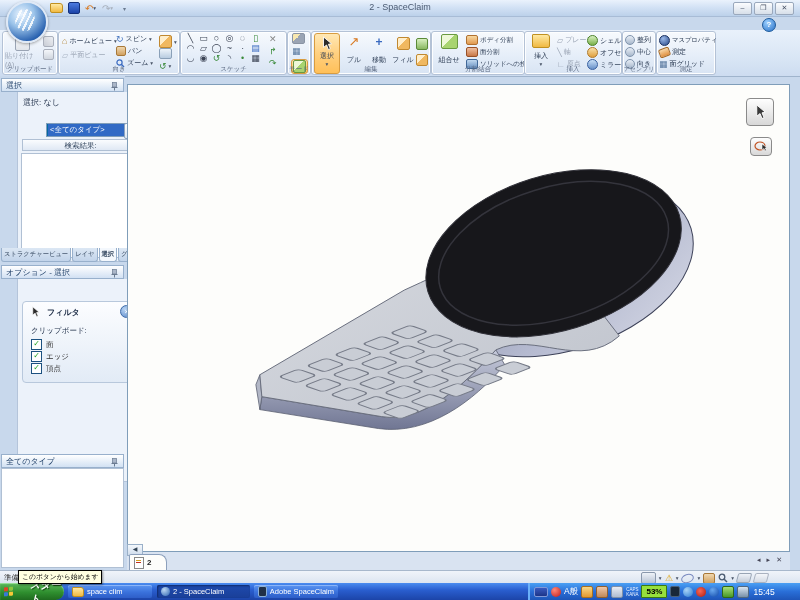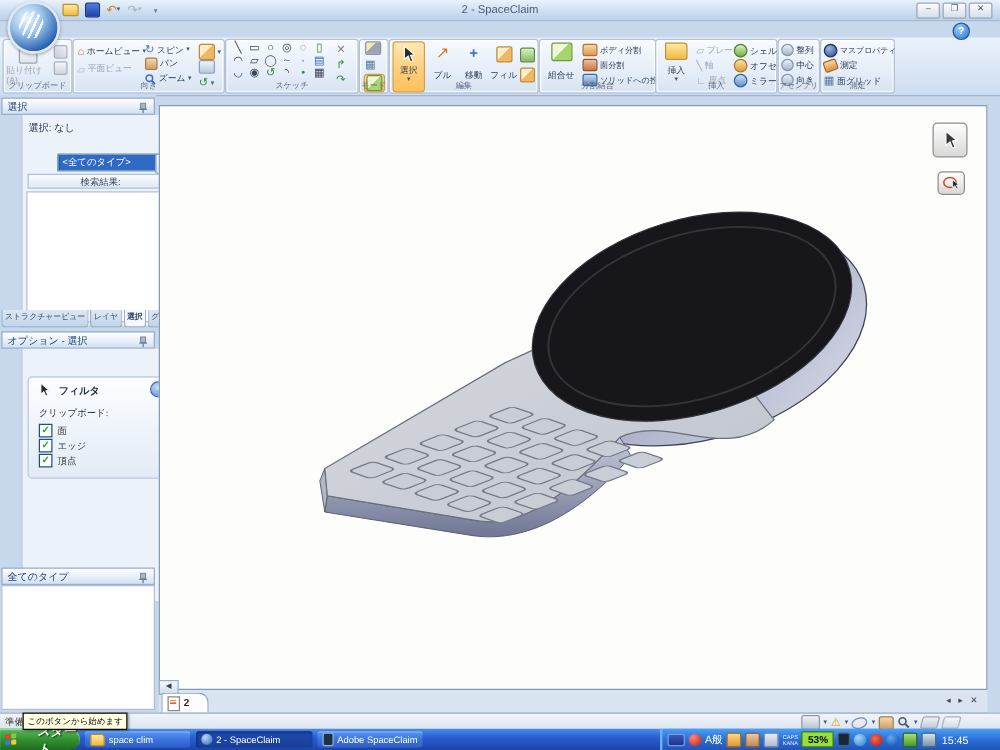--- a/index.html
+++ b/index.html
@@ -402,21 +402,21 @@
     </div>
 
     <div class="phead" style="top:189px;">
       <span>オプション - 選択</span>
       <svg class="abs" style="right:5px;top:3px;" width="7" height="9" viewBox="0 0 7 9">
           <rect x="1.5" y="0.5" width="4" height="4.5" fill="#aab6c8" stroke="#6a7a90" stroke-width=".7"></rect>
           <line x1="0.5" y1="5.5" x2="6.5" y2="5.5" stroke="#6a7a90"></line>
           <line x1="3.5" y1="5.5" x2="3.5" y2="8.5" stroke="#6a7a90"></line>
         </svg>
     </div>
-    <div class="pbody" style="top:203px;height:203px;font-family:Liberation Serif, serif;">
+    <div class="pbody" style="top:203px;height:203px;">
       <div class="fcard">
         <svg class="abs" style="left:7px;top:4px;" width="11" height="12" viewBox="0 0 16 17">
             <path d="M4 1 L4 13 L7.5 10.2 L9.6 15.5 L11.8 14.4 L9.6 9.4 L13.2 8.8 Z" fill="#2b2b2b" stroke="#fff" stroke-width="1"></path>
           </svg>
         <span class="abs" style="left:24px;top:5px;font-weight:bold;font-size:8px;">フィルタ</span>
         <span class="roundbtn">×</span>
         <span class="abs" style="left:8px;top:24px;font-size:7.5px;">クリップボード:</span>
         <div class="chkrow" style="top:37px;">
             <span class="chk">✓</span>
             <span>面</span>

